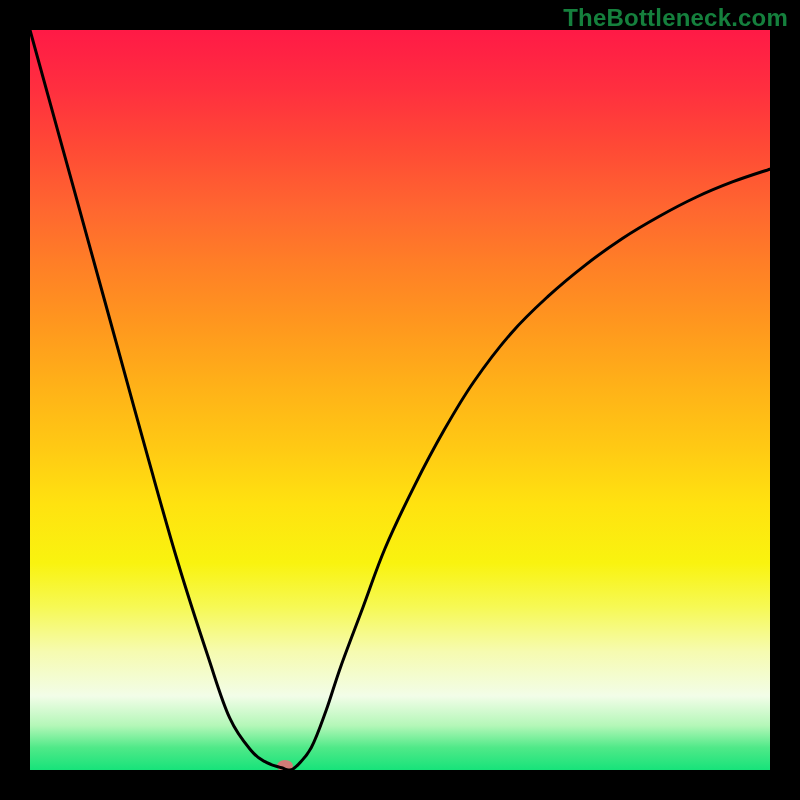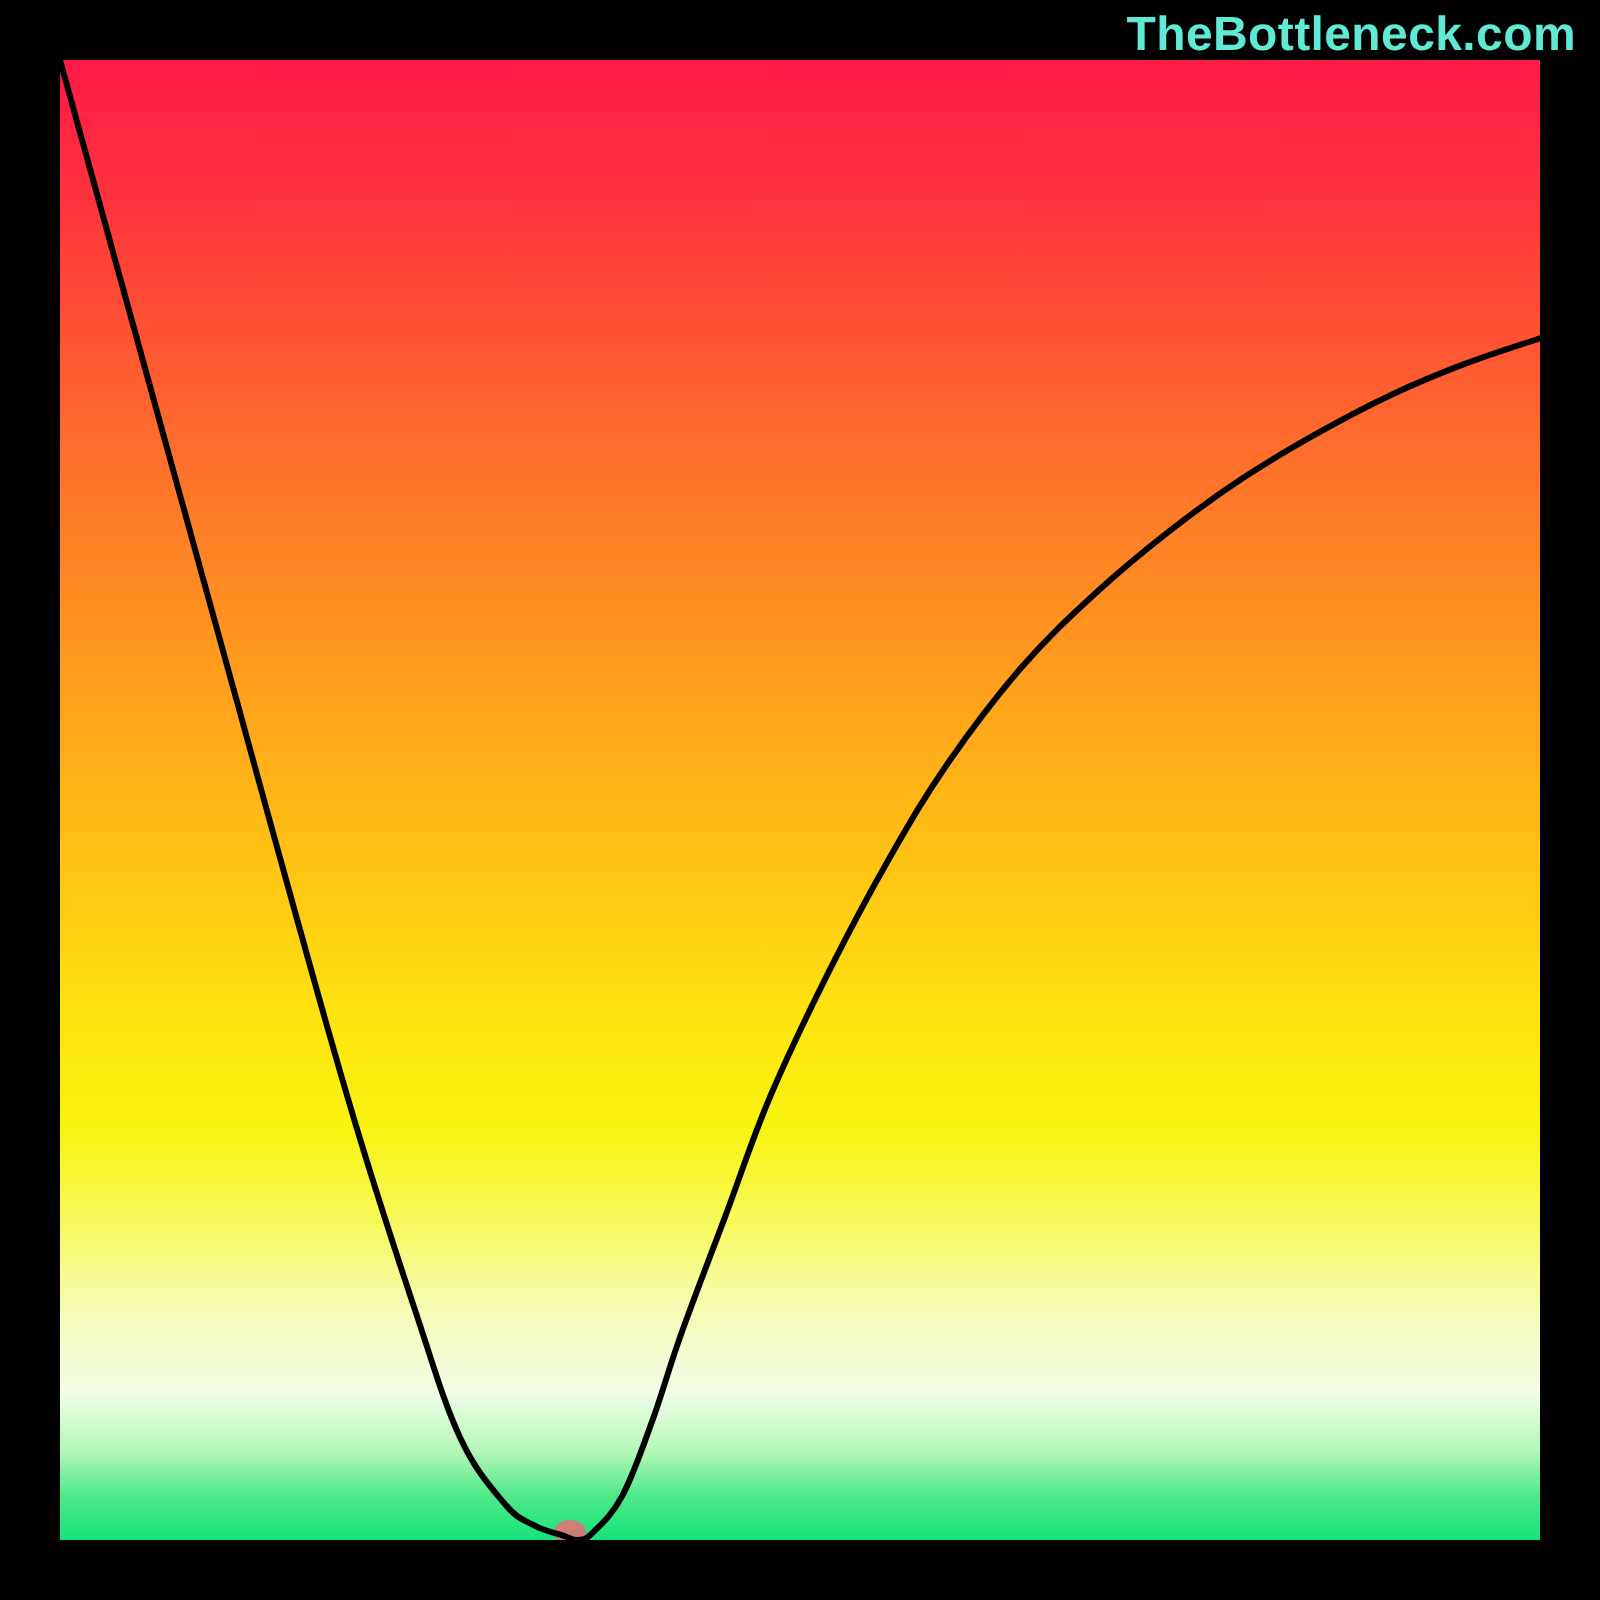--- a/index.html
+++ b/index.html
@@ -10,21 +10,21 @@
     height: 800px;
     background: #000;
   }
   .watermark {
     position: absolute;
     top: 4px;
     right: 12px;
     font-family: Arial, Helvetica, sans-serif;
     font-size: 24px;
     font-weight: 600;
-    color: #5eead4;
+    color: #15803d;
     letter-spacing: 0.2px;
     z-index: 10;
   }
   .plot {
     position: absolute;
     left: 30px;
     top: 30px;
     width: 740px;
     height: 740px;
     overflow: hidden;

